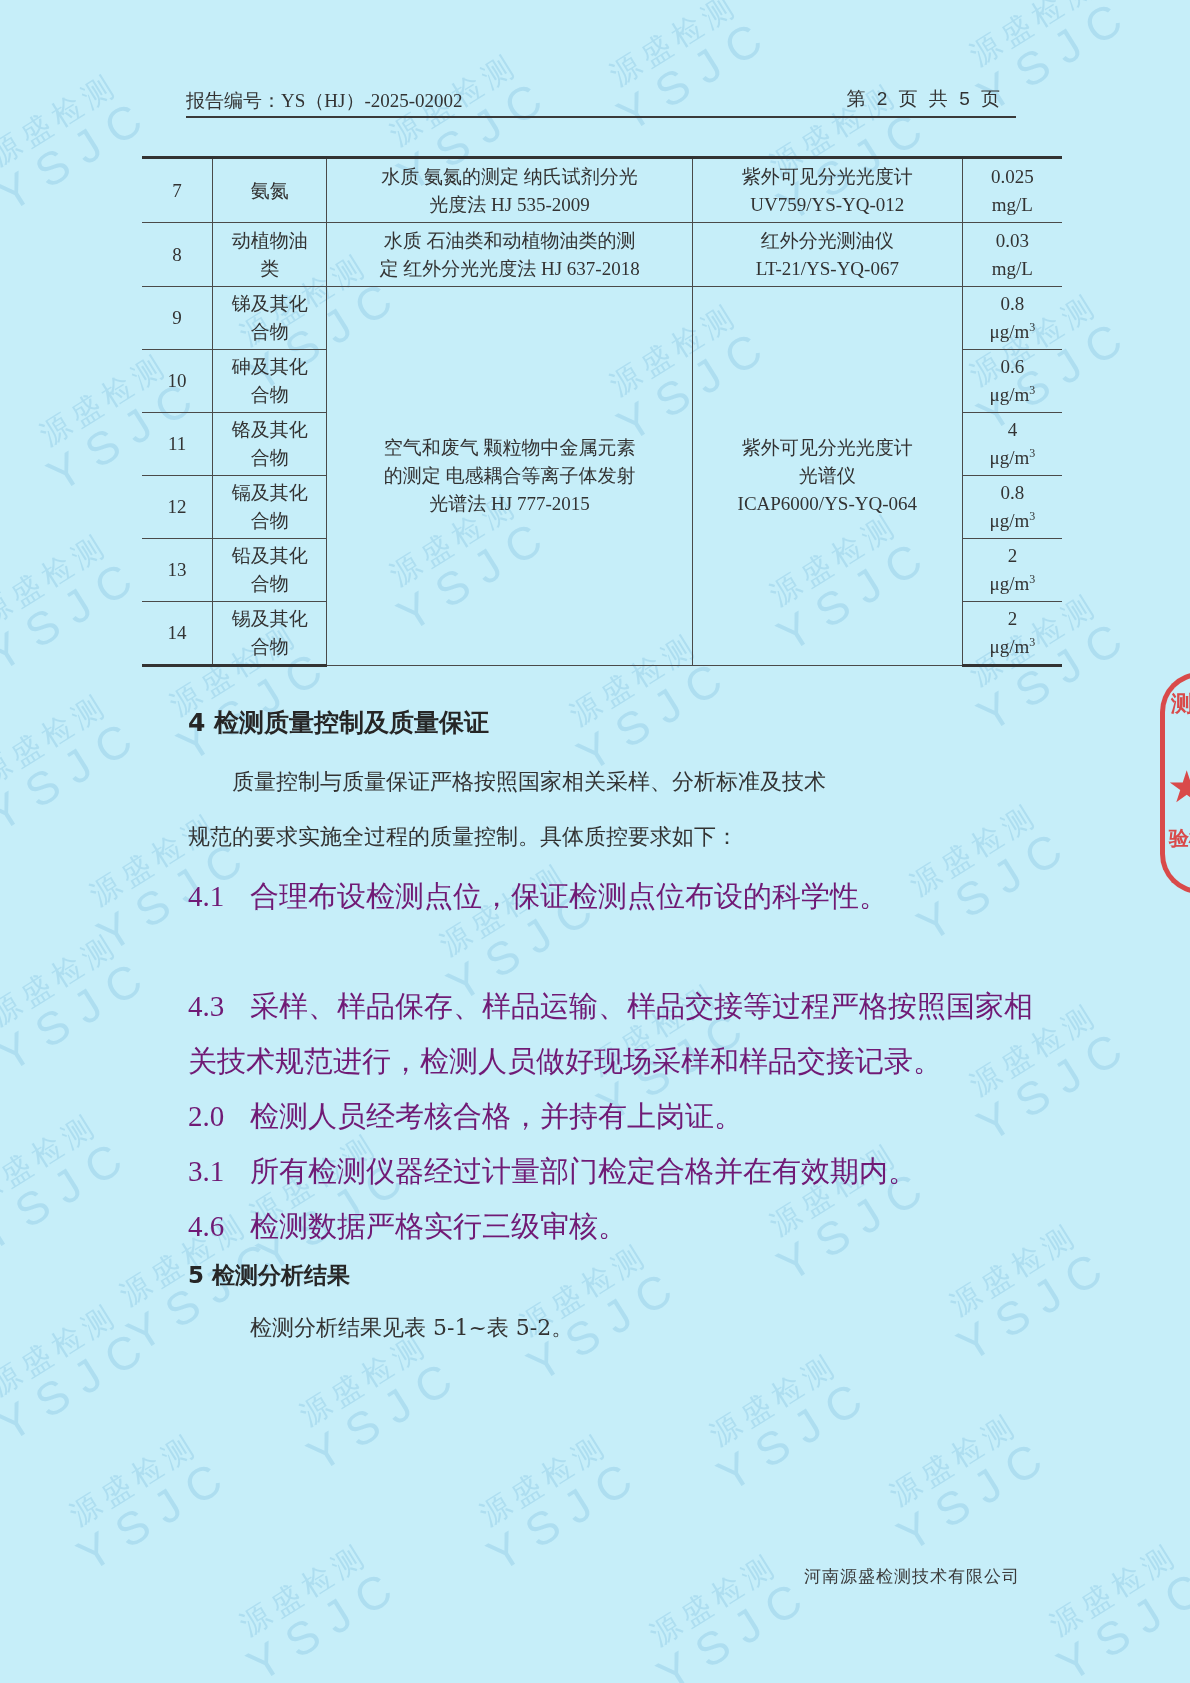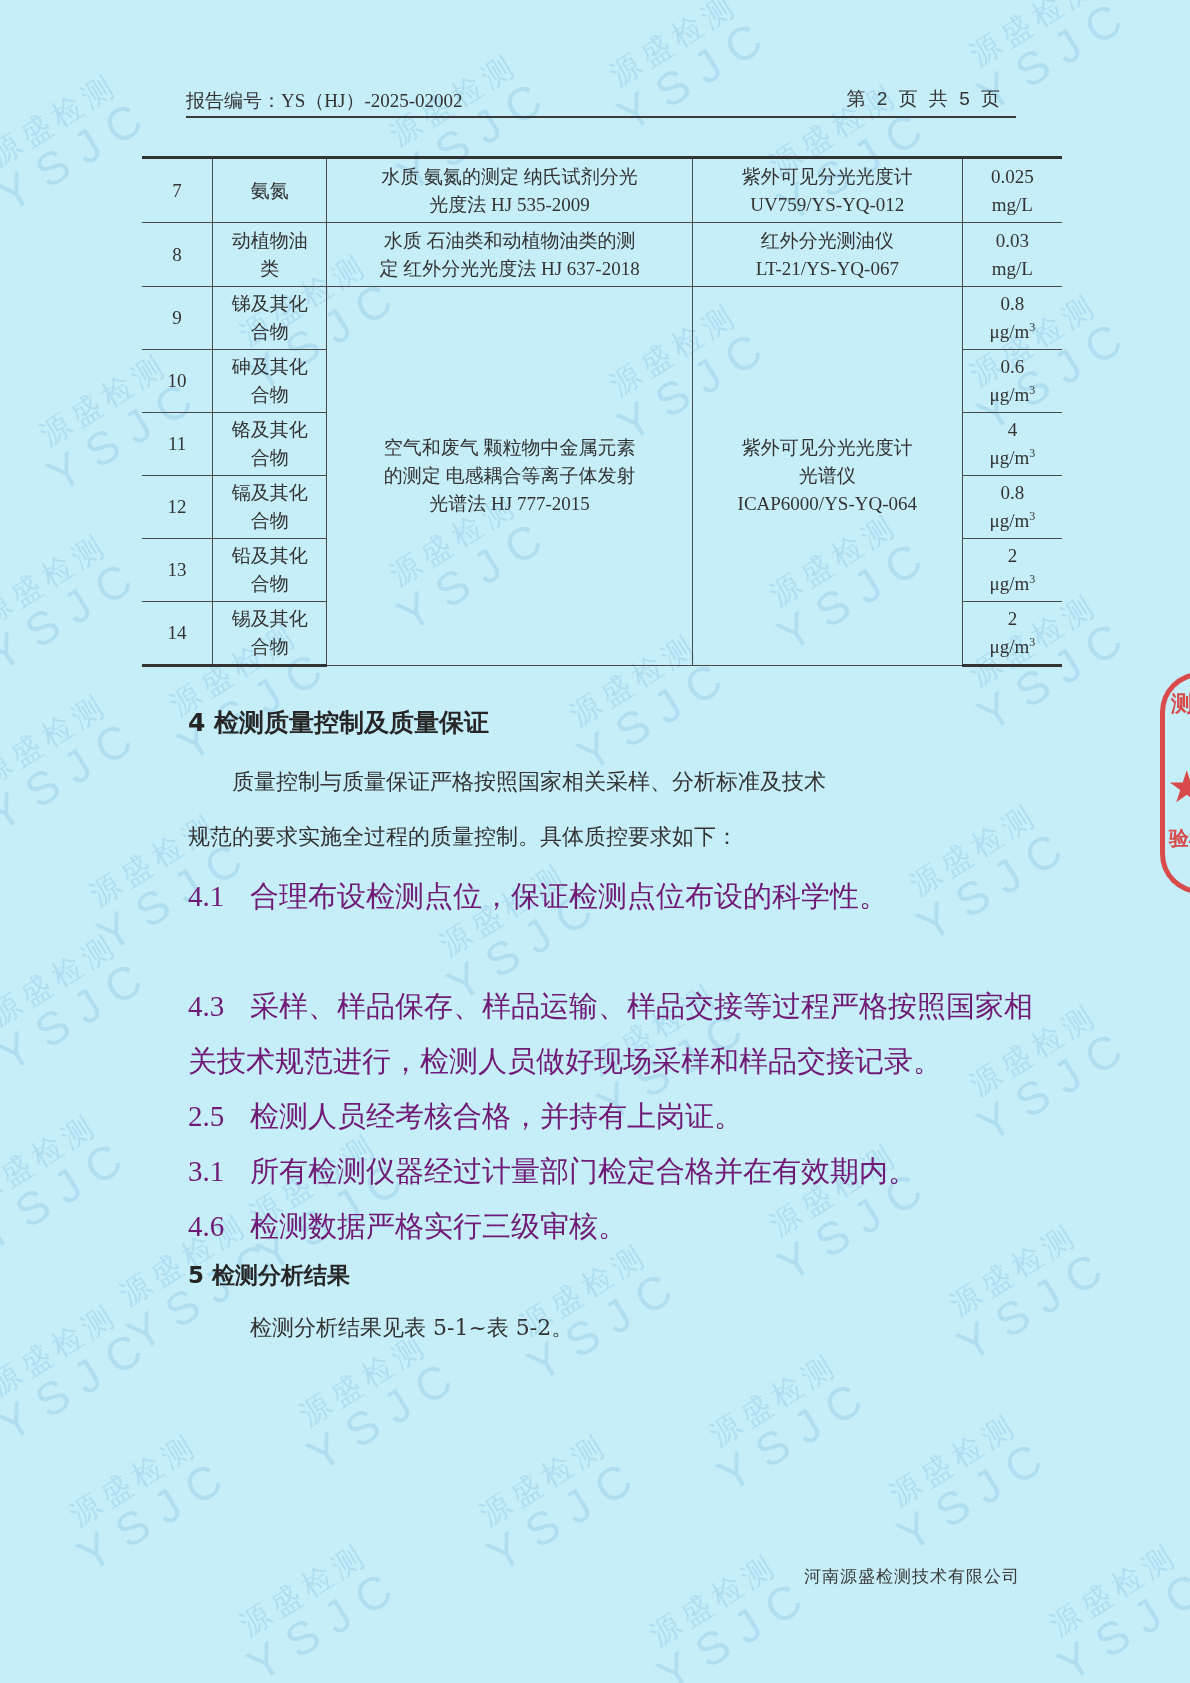--- a/index.html
+++ b/index.html
@@ -287,21 +287,21 @@
   </tbody>
     </table>
 
   <div class="section-title" style="top:706px;">4 检测质量控制及质量保证</div>
   <div class="para" style="top:767px;text-indent:44px;">质量控制与质量保证严格按照国家相关采样、分析标准及技术</div>
   <div class="para" style="top:822px;">规范的要求实施全过程的质量控制。具体质控要求如下：</div>
 
   <div class="item-line" style="top:877px;"><span class="num">4.1</span><span>合理布设检测点位，保证检测点位布设的科学性。</span></div>
   <div class="item-line" style="top:987px;"><span class="num">4.3</span><span>采样、样品保存、样品运输、样品交接等过程严格按照国家相</span></div>
   <div class="item-line" style="top:1042px;">关技术规范进行，检测人员做好现场采样和样品交接记录。</div>
-  <div class="item-line" style="top:1097px;"><span class="num">2.5</span><span>检测人员经考核合格，并持有上岗证。</span></div>
+  <div class="item-line" style="top:1097px;"><span class="num">2.0</span><span>检测人员经考核合格，并持有上岗证。</span></div>
   <div class="item-line" style="top:1152px;"><span class="num">3.1</span><span>所有检测仪器经过计量部门检定合格并在有效期内。</span></div>
   <div class="item-line" style="top:1207px;"><span class="num">4.6</span><span>检测数据严格实行三级审核。</span></div>
 
   <div class="section-title" style="top:1260px;font-size:23px;">5 检测分析结果</div>
   <div class="para" style="top:1313px;text-indent:62px;">检测分析结果见表 5-1~表 5-2。</div>
 
   <div class="footer-company">河南源盛检测技术有限公司</div>
 
   <div class="seal">
     <span class="t1">测</span>

